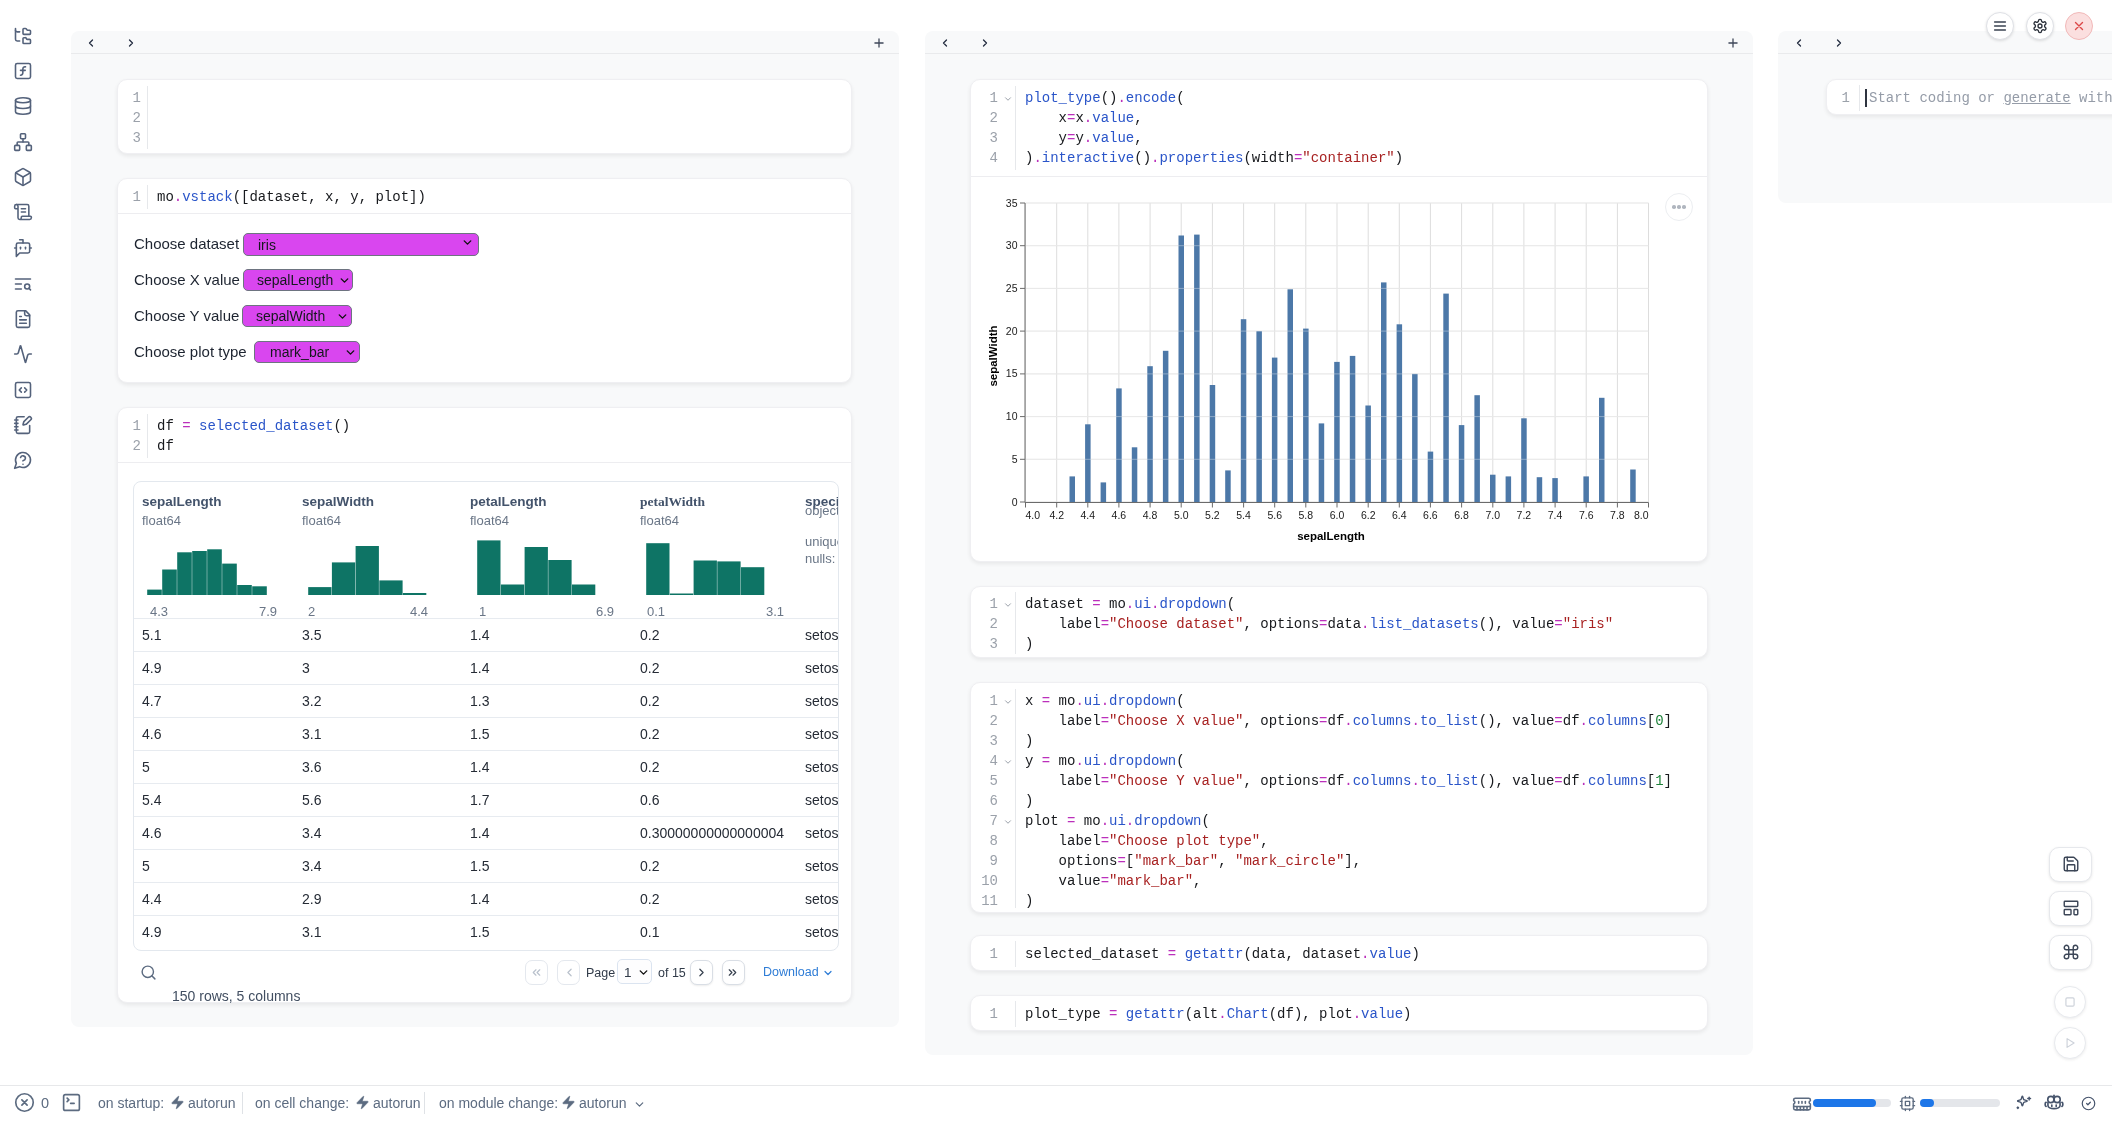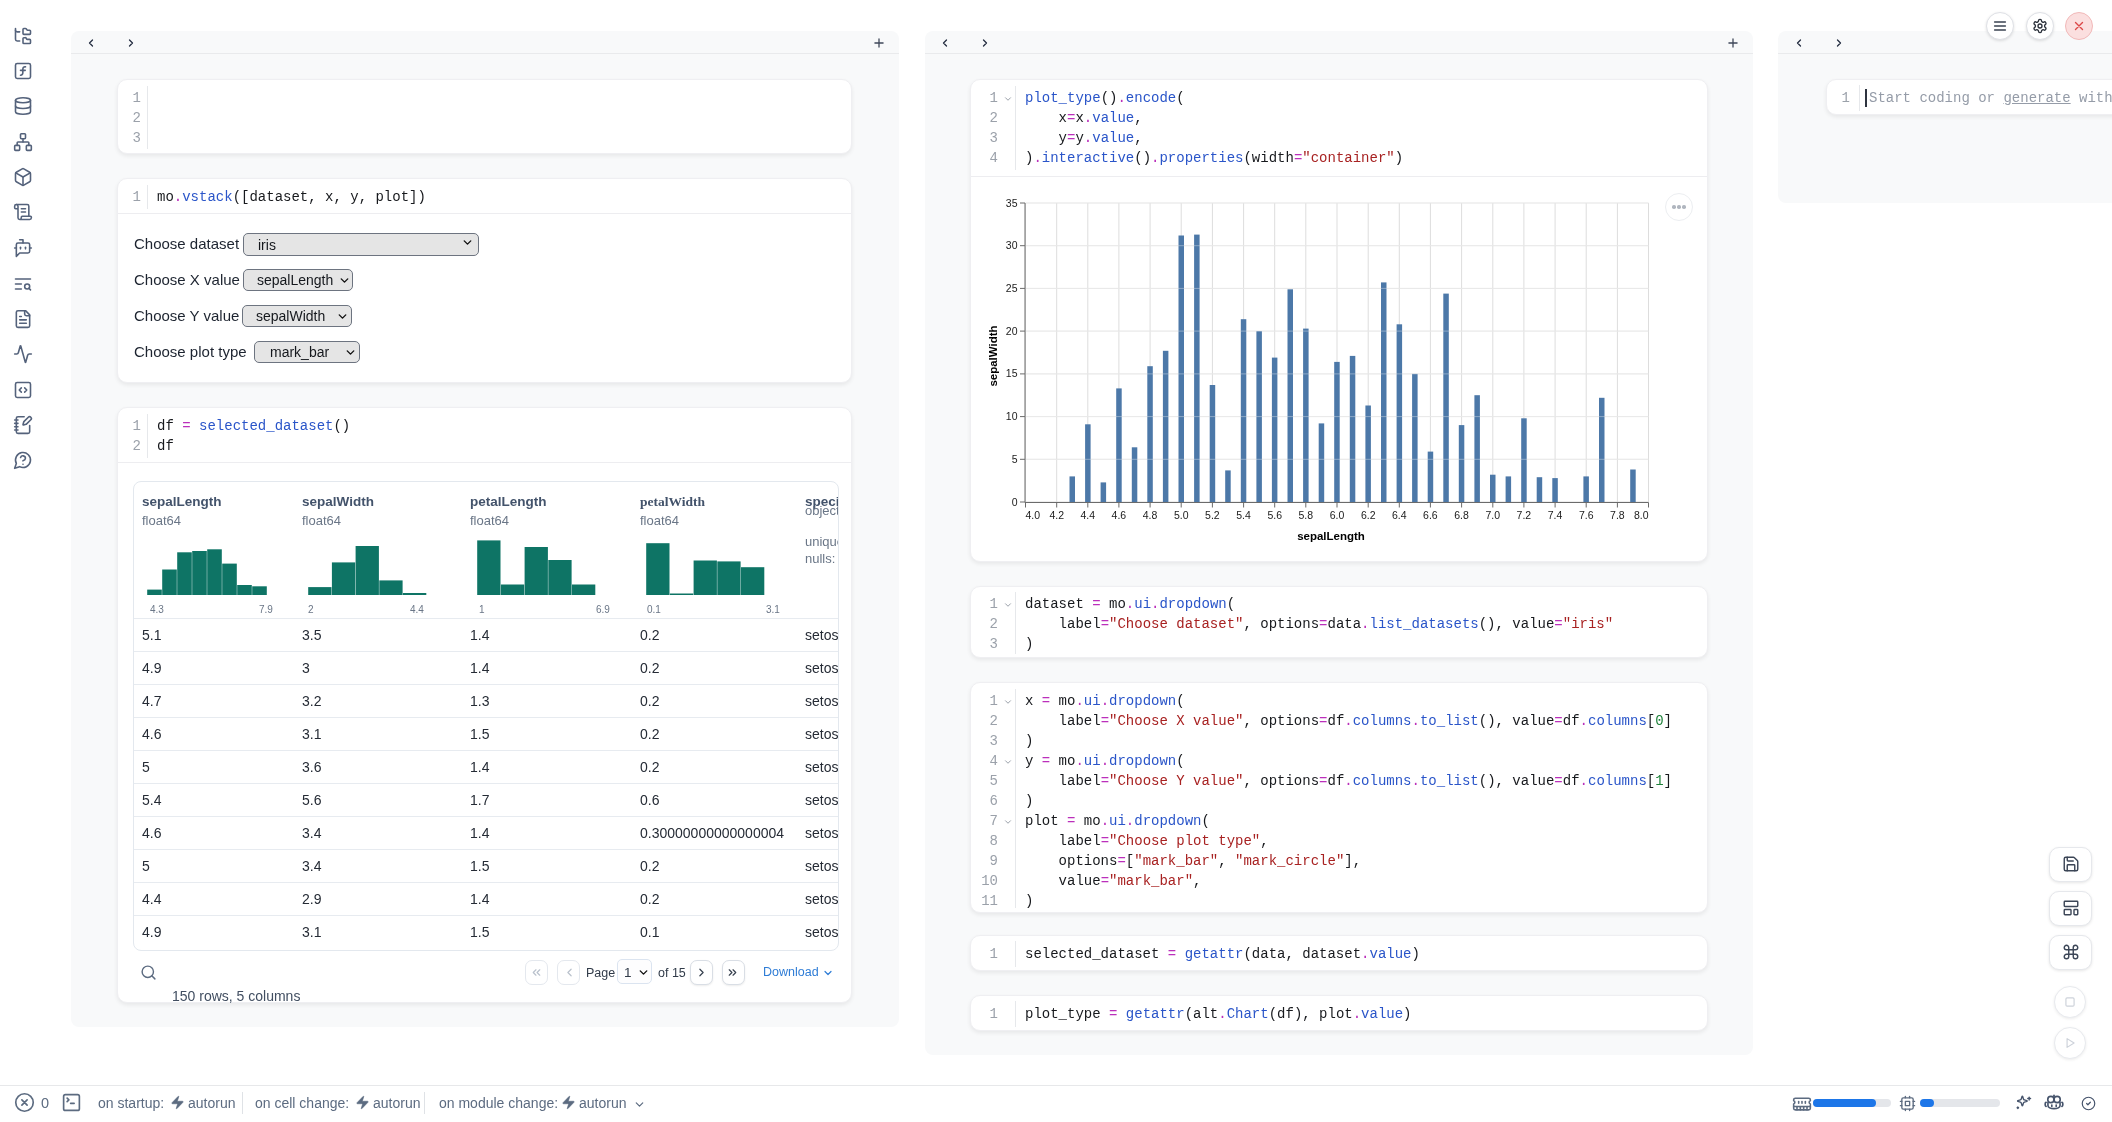--- a/index.html
+++ b/index.html
@@ -16,27 +16,27 @@
   .nums { position:absolute; text-align:right; color:#9ba1aa; }
   .gline { position:absolute; width:1px; background:#e6e8eb; }
   .code { position:absolute; color:#17191d; }
   .k { color:#770088; }
   .f { color:#2a55c9; }
   .s { color:#a82222; }
   .o { color:#bb2fbb; }
   .n { color:#1a7f37; }
   .outsep { position:absolute; left:0; right:0; height:1px; background:#ededf0; }
   .lbl { position:absolute; font-size:15px; color:#1d2430; white-space:nowrap; }
-  .dd { position:absolute; background:#e5e5e5; border:1px solid #6d7480; border-radius:5px;
+  .dd { position:absolute; background:#d946ef; border:1px solid #6d7480; border-radius:5px;
     font-size:14px; color:#15181d; }
   .dd span { position:absolute; top:50%; transform:translateY(-50%); }
   svg.ic { position:absolute; }
   .th { position:absolute; font-weight:bold; font-size:13.5px; color:#43536b; white-space:nowrap; }
   .tt { position:absolute; font-size:13px; color:#6a7687; white-space:nowrap; }
-  .axl { position:absolute; font-size:10px; color:#6a7687; white-space:nowrap; }
+  .axl { position:absolute; font-size:13px; color:#6a7687; white-space:nowrap; }
   .row { position:absolute; left:0; right:0; height:33px; border-top:1px solid #e7ebf0; }
   .rv { position:absolute; top:8px; font-size:14px; color:#252b35; white-space:nowrap; }
   .pgbtn { position:absolute; width:23px; height:25px; border-radius:7px; background:#fff;
     border:1px solid #d9dee5; box-shadow:0 1px 2px rgba(0,0,0,.08); }
   .sb { position:absolute; font-size:14.5px; color:#5c6b80; white-space:nowrap; }
   .cellbtn { position:absolute; width:43px; height:35px; border-radius:10px; background:#fff;
     border:1px solid #e6e8ec; box-shadow:0 1px 3px rgba(0,0,0,.1); }
 </style>
 </head>
 <body>

